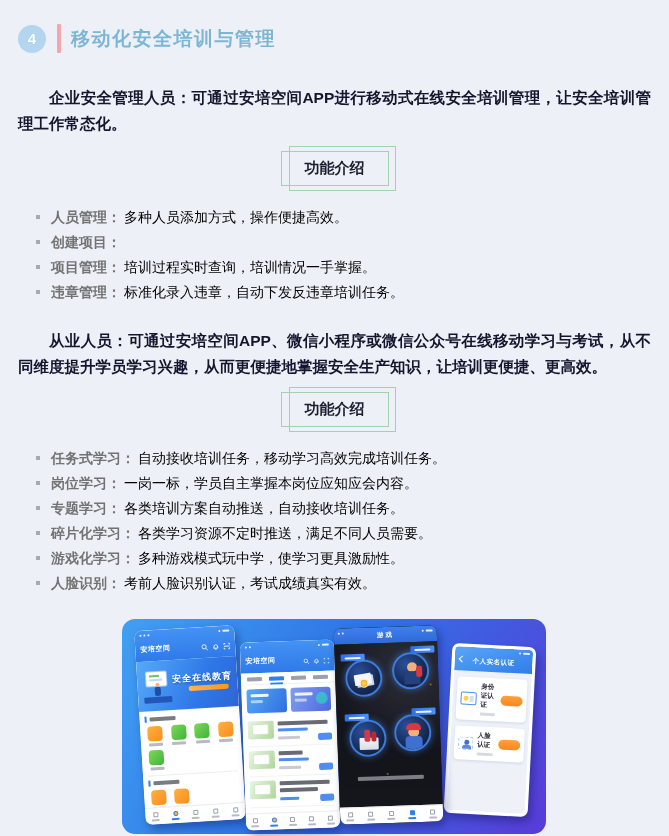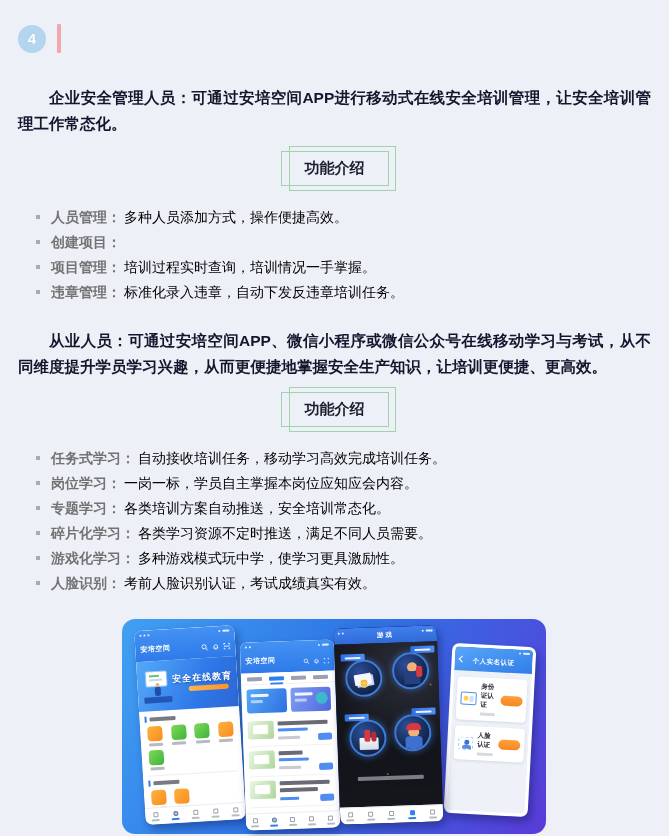--- a/index.html
+++ b/index.html
@@ -186,20 +186,21 @@
   .obtn { width:22px; height:10px; border-radius:5px; background:linear-gradient(180deg,#ffa03e,#f7871e); flex:none; }
 </style>
 </head>
 <body>
 
 <div class="page">
 
   <div class="sec-header">
     <div class="num">4</div>
     <div class="accent"></div>
+    <h1 class="title">移动化安全培训与管理</h1>
   </div>
 
   <p class="para">企业安全管理人员：可通过安培空间APP进行移动式在线安全培训管理，让安全培训管理工作常态化。</p>
 
   <div class="badge-row">
     <div class="badge">功能介绍</div>
   </div>
 
   <ul class="bullets">
     <li>
@@ -236,21 +237,21 @@
         <span class="bt">自动接收培训任务，移动学习高效完成培训任务。</span>
       </li>
     <li>
         <span class="sq"></span>
         <span class="bl">岗位学习：</span>
         <span class="bt">一岗一标，学员自主掌握本岗位应知应会内容。</span>
       </li>
     <li>
         <span class="sq"></span>
         <span class="bl">专题学习：</span>
-        <span class="bt">各类培训方案自动推送，安全培训常态化。</span>
+        <span class="bt">各类培训方案自动推送，自动接收培训任务。</span>
       </li>
     <li>
         <span class="sq"></span>
         <span class="bl">碎片化学习：</span>
         <span class="bt">各类学习资源不定时推送，满足不同人员需要。</span>
       </li>
     <li>
         <span class="sq"></span>
         <span class="bl">游戏化学习：</span>
         <span class="bt">多种游戏模式玩中学，使学习更具激励性。</span>

